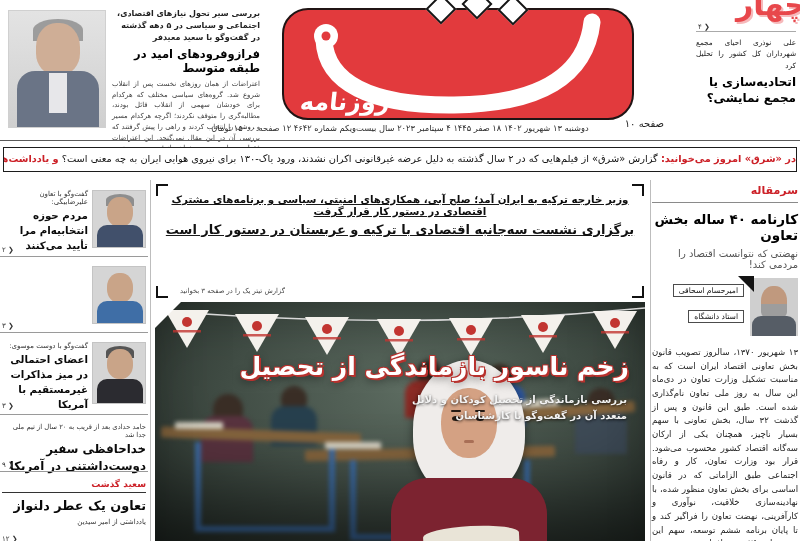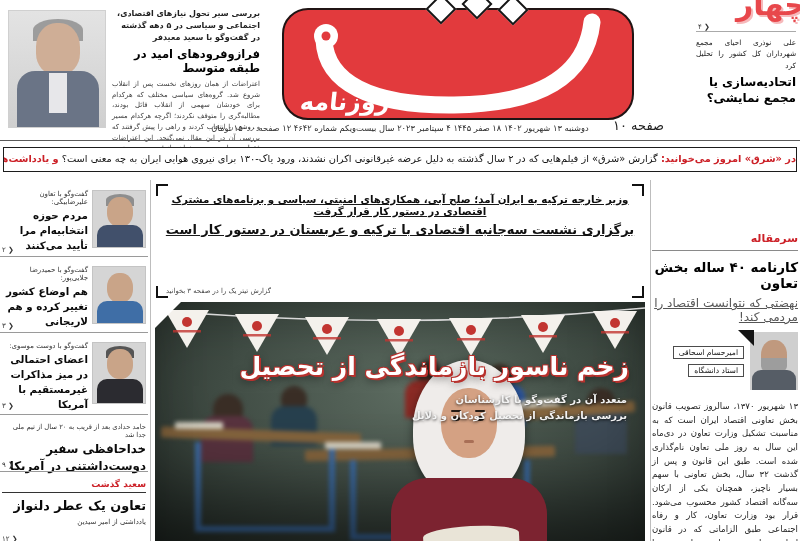--- a/index.html
+++ b/index.html
@@ -54,21 +54,21 @@
   .feature-body{ font-size:6.9px; color:#3a3a3a; text-align:justify; line-height:1.55; margin-top:4px; }
   .feature-page{ font-size:7.5px; font-weight:bold; margin-top:3px; }
 
   
   .tr-col{ position:absolute; right:4px; top:26px; width:100px; text-align:right; }
   .tr-kicker{ font-size:7.3px; color:#222; line-height:1.55; text-align:justify; }
   .tr-title{ font-size:12px; font-weight:bold; color:#000; margin-top:3px; line-height:1.35; }
   .tr-div{ border-top:1px solid #aaa; margin:5px 0 5px 0; position:relative; }
   .marker{ direction:ltr; font-size:7px; color:#333; display:inline-block; }
   .tr-marker{ position:absolute; left:0; top:-9px; background:#fff; padding-left:2px; }
-  .pageref-10{ position:absolute; right:136px; top:118px; font-size:13px; color:#222; }
+  .pageref-10{ position:absolute; right:136px; top:118px; font-size:10px; color:#222; }
 
   
   .ticker{
     position:absolute; left:3px; right:3px; top:147px; height:25px;
     border:1.5px solid #1c1c1c; background:#fff; text-align:center;
     font-size:9.8px; line-height:22px; white-space:nowrap; overflow:hidden;
   }
   .ticker .red{ color:#cc2027; font-weight:bold; }
   .ticker .blk{ color:#111; }
 
@@ -82,21 +82,21 @@
   .tick-tl{ left:0; top:0; border-top:2px solid #111; border-left:2px solid #111; }
   .tick-tr{ right:0; top:0; border-top:2px solid #111; border-right:2px solid #111; }
   .tick-bl{ left:0; bottom:0; border-bottom:2px solid #111; border-left:2px solid #111; }
   .tick-br{ right:0; bottom:0; border-bottom:2px solid #111; border-right:2px solid #111; }
   .lead-kicker{ text-align:center; font-size:10.3px; font-weight:bold; margin-top:9px; color:#0d0d0d; }
   .lead-headline{
     text-align:center; font-size:41px; font-weight:bold; color:#000;
     letter-spacing:-1px; line-height:1.12; margin-top:1px;
   }
   .lead-subhead{ text-align:center; font-size:13px; font-weight:bold; color:#111; margin-top:5px; }
-  .lead-note{ position:absolute; left:10px; bottom:3px; font-size:6.8px; color:#444; }
+  .lead-note{ position:absolute; left:24px; bottom:3px; font-size:6.8px; color:#444; }
 
   
   .photo{
     position:absolute; left:155px; top:302px; width:490px; height:239px; overflow:hidden;
     background:radial-gradient(ellipse at 52% 38%, #5d6c61 0%, #414d45 52%, #252d28 100%);
   }
   .photo-fold{
     position:absolute; left:0; top:0; width:0; height:0;
     border-top:26px solid #ffffff; border-right:26px solid transparent; z-index:6;
   }
@@ -147,33 +147,33 @@
   .sb-kicker{ font-size:7px; color:#333; }
   .sb-title{ font-size:10.3px; font-weight:bold; color:#0a0a0a; line-height:1.45; margin-top:2px; }
   .sb-marker{ position:absolute; left:2px; }
   .sb-div{ position:absolute; left:0; width:148px; border-top:1px solid #9a9a9a; }
   .sb-tag{ font-size:9px; font-weight:bold; color:#cc2027; text-align:right; }
   .sb-byline{ font-size:7px; color:#333; margin-top:2px; }
   .sb-line2{ border-top:1.3px solid #333; margin-top:3px; }
 
   
   .edit{ position:absolute; left:652px; top:184px; width:146px; text-align:right; }
-  .edit-label{ font-size:11px; font-weight:bold; color:#cc2027;margin-top:48px; }
+  .edit-label{ font-size:11px; font-weight:bold; color:#cc2027; }
   .edit-rule{ border-top:1px solid #8a8a8a; margin-top:5px; }
   .edit-title{ font-size:13.5px; font-weight:bold; color:#000; margin-top:8px; }
-  .edit-sub{ font-size:12px; color:#555; margin-top:5px;text-decoration:underline; }
+  .edit-sub{ font-size:10px; color:#555; margin-top:5px; }
   .author{ position:relative; height:64px; margin-top:6px; }
   .author-photo{ position:absolute; right:0; top:2px; width:48px; height:58px; background:#cfcfcf; overflow:hidden; }
   .au-head{ position:absolute; left:11px; top:8px; width:26px; height:32px; background:#c0997e; border-radius:46%; }
   .au-beard{ position:absolute; left:11px; top:26px; width:26px; height:16px; background:#9d9d9d; border-radius:0 0 50% 50%; }
   .au-body{ position:absolute; left:2px; top:38px; width:44px; height:20px; background:#565d66; border-radius:9px 9px 0 0; }
   .author-wedge{ position:absolute; right:44px; top:0; width:0; height:0;
     border-top:16px solid #141414; border-left:16px solid transparent; }
   .chip{ display:inline-block; background:#fff; border:1px solid #4c4c4c; font-size:7.6px; padding:1px 5px; color:#111; }
-  .chip1{ position:absolute; right:54px; top:16px; }
+  .chip1{ position:absolute; right:54px; top:8px; }
   .chip2{ position:absolute; right:54px; top:34px; }
   .edit-body{ font-size:8.55px; color:#232323; text-align:justify; line-height:1.6; margin-top:6px; }
 </style>
 </head>
 <body>
 
 <div class="page">
 
   <div class="corner-clip">چهار</div>
 
@@ -289,22 +289,22 @@
         <div class="eye eye-r"></div>
         <div class="mouth"></div>
       </div>
       <div class="girl-body"></div>
       <div class="girl-book"></div>
     </div>
     <div class="photo-vignette"></div>
     <div class="photo-fold"></div>
     <div class="photo-title">زخم ناسور بازماندگی از تحصیل</div>
     <div class="photo-caption">
+      <div>بررسی بازماندگی از تحصیل کودکان و دلایل</div>
       <div>متعدد آن در گفت‌وگو با کارشناسان</div>
-      <div>بررسی بازماندگی از تحصیل کودکان و دلایل</div>
     </div>
   </div>
 
   <div class="sidebar">
 
     <div class="sb-item" style="top:4px;height:68px;">
       <div class="sb-photo">
         <div class="sb-hair"></div>
         <div class="sb-head"></div>
         <div class="sb-body" style="background:#41506b;"></div>
@@ -314,24 +314,20 @@
         <div class="sb-title">مردم حوزه انتخابیه‌ام مرا تأیید می‌کنند</div>
       </div>
       <span class="marker sb-marker" style="bottom:0;"><span>۲</span> <span>❯</span></span>
     </div>
     <div class="sb-div" style="top:74px;"></div>
 
     <div class="sb-item" style="top:80px;height:68px;">
       <div class="sb-photo">
         <div class="sb-head"></div>
         <div class="sb-body" style="background:#3f6ea6;"></div>
-      </div>
-      <div class="sb-text">
-        <div class="sb-kicker">گفت‌وگو با حمیدرضا جلایی‌پور:</div>
-        <div class="sb-title">هم اوضاع کشور تغییر کرده و هم لاریجانی</div>
       </div>
       <span class="marker sb-marker" style="bottom:0;"><span>۳</span> <span>❯</span></span>
     </div>
     <div class="sb-div" style="top:150px;"></div>
 
     <div class="sb-item" style="top:156px;height:72px;">
       <div class="sb-photo" style="height:62px;">
         <div class="sb-hair" style="background:#555;"></div>
         <div class="sb-head"></div>
         <div class="sb-body" style="background:#2b2b30;top:36px;"></div>

